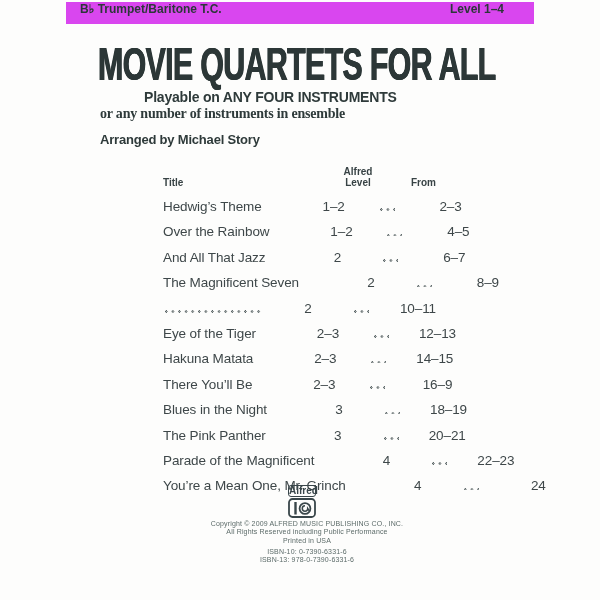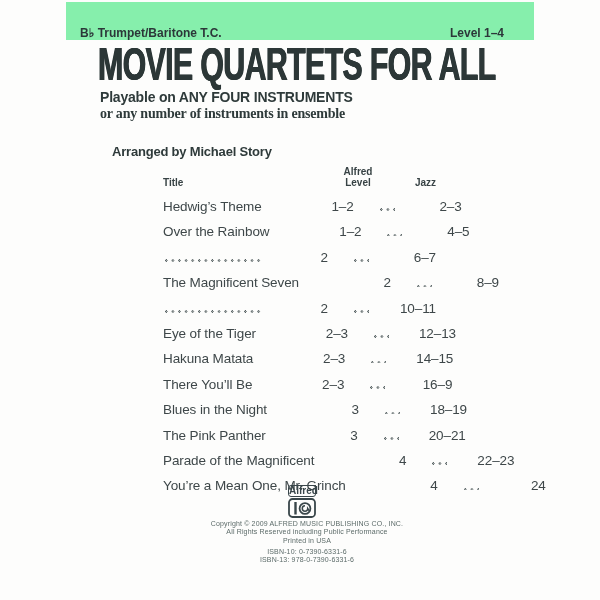--- a/index.html
+++ b/index.html
@@ -2,41 +2,41 @@
 <html><head>
 <meta charset="utf-8">
 <style>
   html,body{margin:0;padding:0;background:#ffffff;}
   .canvas{
     position:relative;width:600px;height:600px;background:#fdfdfc;overflow:hidden;
     font-family:"Liberation Sans",sans-serif;color:#3b4547;
   }
   
   .topbar{
-    position:absolute;left:66px;top:2px;width:468px;height:38px;
-    background:#86efac;display:flex;justify-content:space-between;align-items:flex-end;
+    position:absolute;left:66px;top:2px;width:468px;height:22px;
+    background:#d946ef;display:flex;justify-content:space-between;align-items:flex-start;
     box-sizing:border-box;padding:0 30px 0 14px;
     font-size:12px;font-weight:bold;color:#2c3739;letter-spacing:0;
   }
   
   .book-title{
     position:absolute;left:98px;top:41px;margin:0;
     font-size:46px;line-height:1;font-weight:bold;color:#2c3737;
     letter-spacing:-1px;white-space:nowrap;
     transform:scaleX(.66);transform-origin:left top;
     text-shadow:.6px 0 0 currentColor,-.6px 0 0 currentColor;
   }
   .subtitle{
     position:absolute;left:100px;margin:0;
     font-size:14px;font-weight:bold;color:#2e3a3a;letter-spacing:-.2px;white-space:nowrap;
   }
-  .subtitle.l1{top:89px;}
+  .subtitle.l1{top:89px;margin-left:44px;}
   .subtitle.l2{top:106px;font-family:Liberation Serif, serif;}
   .arranger{
-    position:absolute;left:100px;top:132px;margin:12px;
+    position:absolute;left:100px;top:132px;margin:0;
     font-size:13px;font-weight:bold;color:#2e3a3a;letter-spacing:-.2px;
   }
   
   .toc{position:absolute;left:163px;top:167px;width:273px;}
   .toc-head{
     display:flex;align-items:flex-end;font-size:10px;font-weight:bold;color:#384345;
     margin-bottom:6px;
   }
   .toc-head .h-title{flex:1 1 auto;}
   .toc-head .h-grade{flex:0 0 40px;text-align:center;line-height:10.5px;}
@@ -48,21 +48,21 @@
     font-size:13.5px;color:#3e4749;letter-spacing:-.1px;gap:24px;
   }
   .toc-row>span{line-height:25.4px;white-space:nowrap;}
   .song-title{flex:0 0 auto;}
   .leader{
     flex:1 1 auto;height:2.6px;align-self:baseline;margin:0 2px;
     background-image:radial-gradient(circle at 1.3px 1.3px,#46525366 0,#465253 .95px,transparent 1.25px);
     background-size:6.6px 2.6px;background-repeat:repeat-x;background-position:left bottom;
   }
   .leader.short{flex:0 0 15px;}
-  .grade-cell{flex:0 0 40px;text-align:right;}
+  .grade-cell{flex:0 0 40px;text-align:center;}
   .page-cell{flex:0 0 41px;text-align:right;}
   
   .logo{position:absolute;left:287px;top:485px;width:30px;text-align:center;color:#39464a;}
   .logo .wordmark{
     display:block;box-sizing:border-box;width:28px;margin:0 auto;
     border:1.6px solid #39464a;border-radius:3px;
     font-size:10px;font-weight:bold;line-height:8.5px;padding:.5px 0;
   }
   .logo .icon{display:block;margin:1px auto 0;}
   
@@ -92,40 +92,41 @@
   <p class="arranger">Arranged by Michael Story</p>
 
   <section class="toc">
     <div class="toc-head">
       <span class="h-title">Title</span>
       <span class="h-grade">
         <span>Alfred</span>
         <span>Level</span>
       </span>
       <span class="h-spacer"></span>
-      <span class="h-page">Jazz</span>
+      <span class="h-page">From</span>
     </div>
     <div id="toc-rows">
     <div class="toc-row">
       <span class="song-title">Hedwig’s Theme</span>
       <span class="leader"></span>
       <span class="grade-cell">1–2</span>
       <span class="leader short"></span>
       <span class="page-cell">2–3</span>
     </div>
 
     <div class="toc-row">
       <span class="song-title">Over the Rainbow</span>
       <span class="leader"></span>
       <span class="grade-cell">1–2</span>
       <span class="leader short"></span>
       <span class="page-cell">4–5</span>
     </div>
 
     <div class="toc-row">
+      <span class="song-title">And All That Jazz</span>
       <span class="leader"></span>
       <span class="grade-cell">2</span>
       <span class="leader short"></span>
       <span class="page-cell">6–7</span>
     </div>
 
     <div class="toc-row">
       <span class="song-title">The Magnificent Seven</span>
       <span class="leader"></span>
       <span class="grade-cell">2</span>

